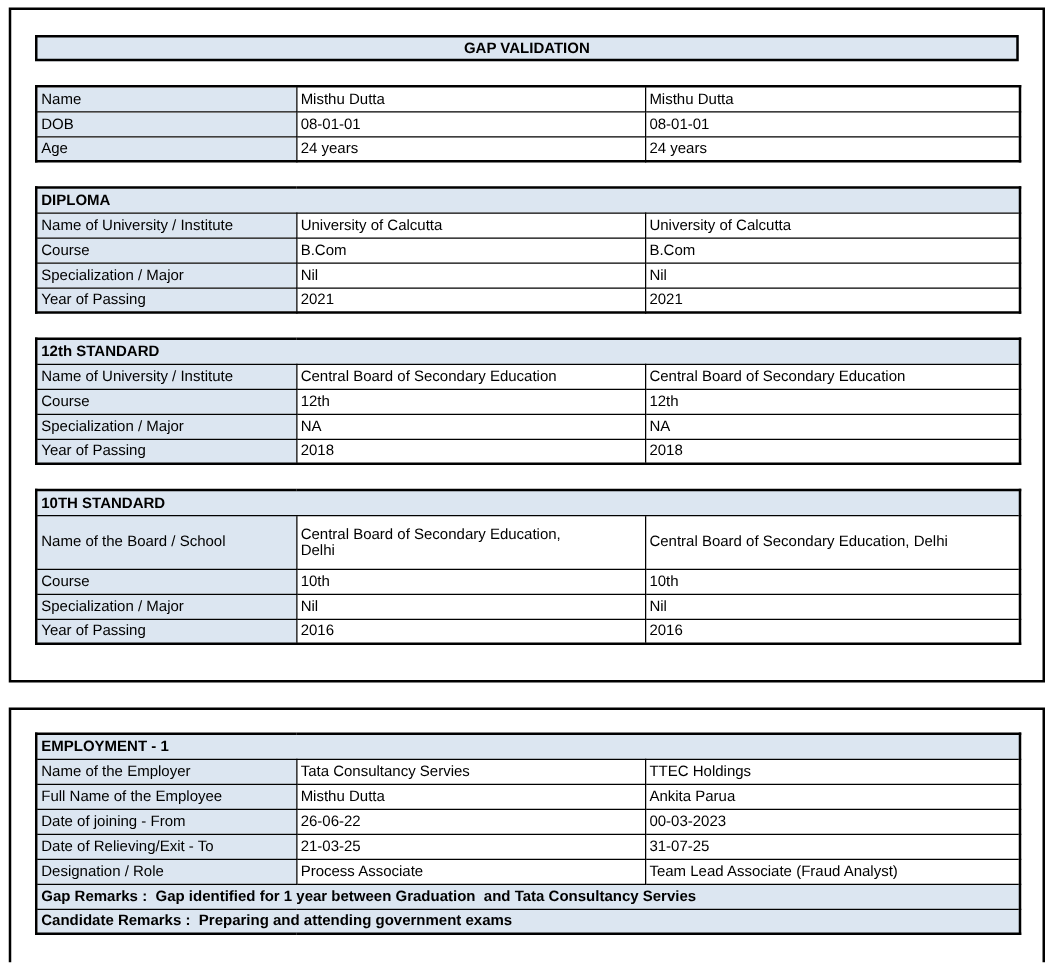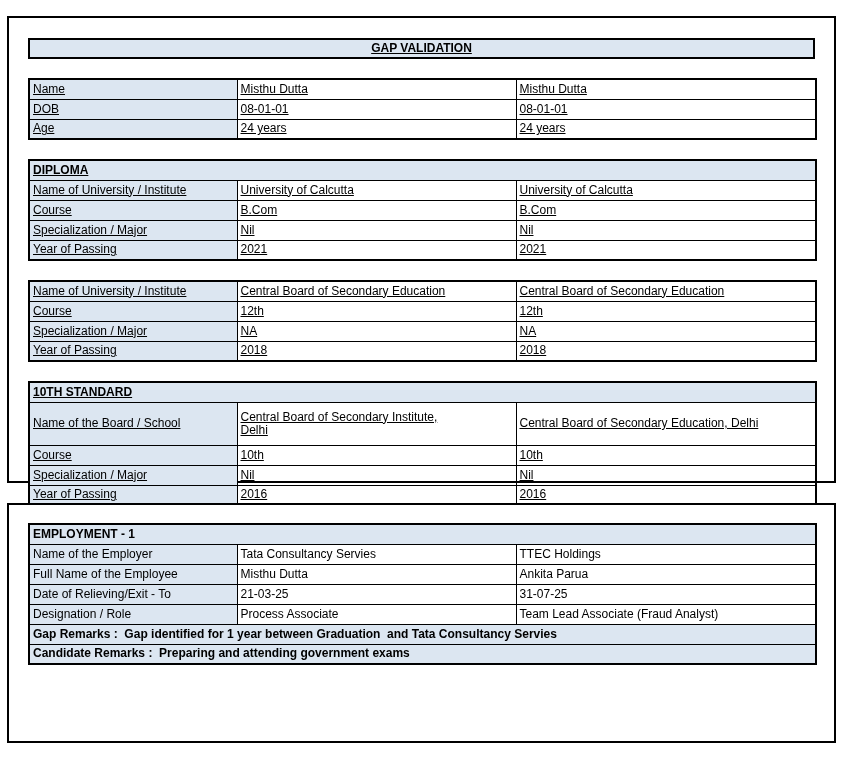--- a/index.html
+++ b/index.html
@@ -2,21 +2,21 @@
 <html><head>
 <meta charset="utf-8">
 <style>
   html, body { margin:0; padding:0; background:#ffffff; }
   .canvas {
     position:relative; width:843px; height:770px; overflow:hidden;
     background:#ffffff; color:#000000;
     font-family:"Liberation Sans", sans-serif; font-size:12px;
   }
   .panel { border:2px solid #000; box-sizing:border-box; background:#ffffff; }
-  .panel-top    { margin:16px 7px 0 7px;  height:467px; padding:20px 18px 0 19px;text-decoration:underline; }
+  .panel-top    { margin:6px 7px 0 7px;  height:540px; padding:20px 18px 0 19px; }
   .panel-bottom { margin:20px 7px 0 7px; height:240px; padding:18px 18px 0 19px; }
 
   .title-bar {
     box-sizing:border-box; width:787px; height:21px;
     background:#dce6f1; border:2px solid #000;
     font-weight:bold; text-align:center; line-height:16px;
   }
 
   table.grid {
     border-collapse:collapse; table-layout:fixed;
@@ -107,20 +107,23 @@
     </table>
 
     <table class="grid">
       <colgroup>
           <col class="c1">
           <col class="c2">
           <col class="c3">
         </colgroup>
       <tbody>
         <tr>
+          <td class="section" colspan="3">12th STANDARD</td>
+        </tr>
+        <tr>
           <td class="label">Name of University / Institute</td>
           <td>Central Board of Secondary Education</td>
           <td>Central Board of Secondary Education</td>
         </tr>
         <tr>
           <td class="label">Course</td>
           <td>12th</td>
           <td>12th</td>
         </tr>
         <tr>
@@ -141,21 +144,21 @@
           <col class="c1">
           <col class="c2">
           <col class="c3">
         </colgroup>
       <tbody>
         <tr>
           <td class="section" colspan="3">10TH STANDARD</td>
         </tr>
         <tr class="tall">
           <td class="label">Name of the Board / School</td>
-          <td class="preline">Central Board of Secondary Institute,
+          <td class="preline">Central Board of Secondary Education,
 Delhi</td>
           <td class="vbottom">Central Board of Secondary Education, Delhi</td>
         </tr>
         <tr>
           <td class="label">Course</td>
           <td>10th</td>
           <td>10th</td>
         </tr>
         <tr>
           <td class="label">Specialization / Major</td>
@@ -188,20 +191,25 @@
           <td class="label">Name of the Employer</td>
           <td>Tata Consultancy Servies</td>
           <td>TTEC Holdings</td>
         </tr>
         <tr>
           <td class="label">Full Name of the Employee</td>
           <td>Misthu Dutta</td>
           <td>Ankita Parua</td>
         </tr>
         <tr>
+          <td class="label">Date of joining - From</td>
+          <td>26-06-22</td>
+          <td>00-03-2023</td>
+        </tr>
+        <tr>
           <td class="label">Date of Relieving/Exit - To</td>
           <td>21-03-25</td>
           <td>31-07-25</td>
         </tr>
         <tr>
           <td class="label">Designation / Role</td>
           <td>Process Associate</td>
           <td>Team Lead Associate (Fraud Analyst)</td>
         </tr>
         <tr>

